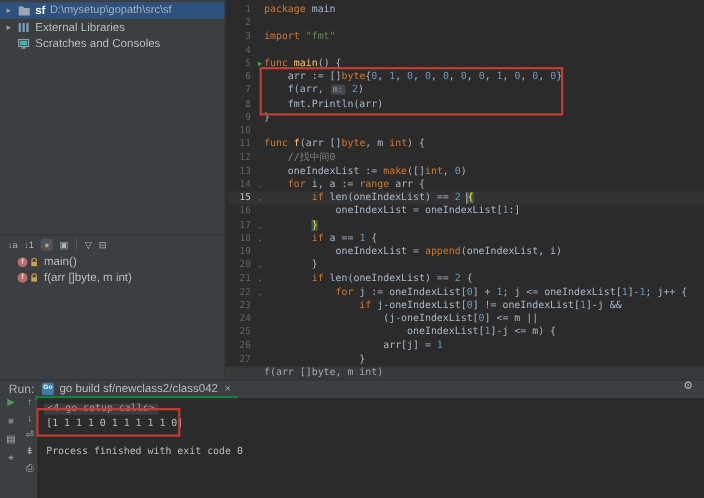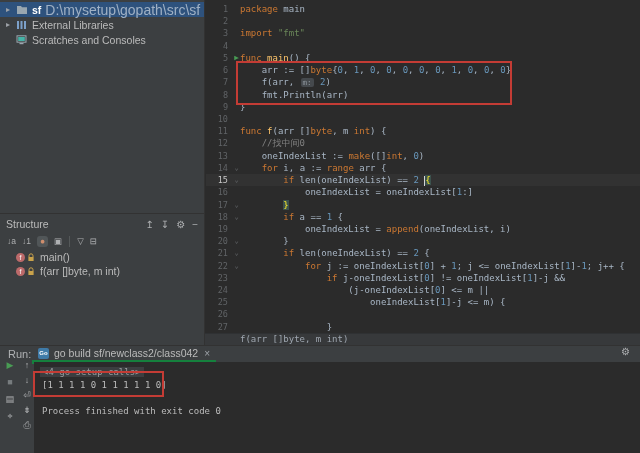--- a/index.html
+++ b/index.html
@@ -8,21 +8,21 @@
 
   
   .left-panel{position:absolute;left:0;top:0;width:205px;height:345px;background:#3c3f41;border-right:1px solid #323232;box-sizing:border-box;}
   .project-tree{position:absolute;top:2px;left:0;right:0;}
   .tree-row{height:15px;display:flex;align-items:center;font-size:10.5px;color:#bbbbbb;white-space:nowrap;padding-left:6px;cursor:default;}
   .tree-row.selected{background:#2e527d;color:#e8eaec;}
   .tree-row .arrow{width:10px;font-size:8px;color:#9da2a8;flex:none;}
   .tree-row .t-icon{width:16px;flex:none;display:inline-flex;align-items:center;}
   .tree-row .tname{margin-right:4px;}
   .tree-row.selected .tname{font-weight:bold;color:#ffffff;}
-  .tree-row .tdetail{color:#8f98a3;font-size:14px;}
+  .tree-row .tdetail{color:#8f98a3;font-size:10px;}
   .tree-row.selected .tdetail{color:#9fb0c4;}
 
   
   .structure-panel{position:absolute;top:213px;left:0;width:100%;border-top:1px solid #323232;}
   .struct-header{height:19px;display:flex;align-items:center;padding:0 6px;font-size:10.5px;color:#bbbbbb;}
   .struct-header .sp{flex:1;}
   .struct-header .g-icon{margin-left:7px;}
   .struct-toolbar{height:17px;display:flex;align-items:center;padding:0 4px;}
   .struct-toolbar .g-icon{margin:0 3px;}
   .tb-toggled{background:#515658;border-radius:3px;padding:1px 3px;}
@@ -112,25 +112,20 @@
               <rect x="1" y="0.8" width="9" height="6.4" fill="none" stroke="#9aa7b0"></rect>
               <rect x="2.2" y="2" width="6.6" height="4" fill="#45b3a7"></rect>
               <rect x="3.5" y="8" width="4" height="1.2" fill="#9aa7b0"></rect>
             </svg>
           </span>
           <span class="tname">Scratches and Consoles</span>
         </div>
       </div>
 
     <div class="structure-panel">
-      <div class="struct-header">
-        <span>Structure</span>
-        <span class="sp"></span>
-        <span id="struct-header-icons"><span class="g-icon">↥</span><span class="g-icon">↧</span><span class="g-icon">⚙</span><span class="g-icon">−</span></span>
-      </div>
       <div class="struct-toolbar" id="struct-toolbar">
           <span class="g-icon" style="font-size: 8.5px;">↓a</span>
           <span class="g-icon" style="font-size: 8.5px;">↓1</span>
           <span class="g-icon tb-toggled" style="font-size: 8.5px; color: rgb(207, 142, 109);">●</span>
           <span class="g-icon" style="font-size: 8.5px;">▣</span>
           <span class="mini-div"></span>
           <span class="g-icon" style="font-size: 8.5px;">▽</span>
           <span class="g-icon" style="font-size: 8.5px;">⊟</span>
         </div>
       <div id="struct-items">
@@ -177,21 +172,21 @@
       <div class="code-line"><span class="ln">16</span><span class="code"><span class="t-d">            oneIndexList = oneIndexList[</span><span class="t-n">1</span><span class="t-d">:]</span></span></div>
       <div class="code-line"><span class="ln">17</span><span class="fold">⌄</span><span class="code"><span class="t-d">        </span><span class="t-m">}</span></span></div>
       <div class="code-line"><span class="ln">18</span><span class="fold">⌄</span><span class="code"><span class="t-d">        </span><span class="t-k">if</span><span class="t-d"> a == </span><span class="t-n">1</span><span class="t-d"> {</span></span></div>
       <div class="code-line"><span class="ln">19</span><span class="code"><span class="t-d">            oneIndexList = </span><span class="t-k">append</span><span class="t-d">(oneIndexList, i)</span></span></div>
       <div class="code-line"><span class="ln">20</span><span class="fold">⌄</span><span class="code"><span class="t-d">        }</span></span></div>
       <div class="code-line"><span class="ln">21</span><span class="fold">⌄</span><span class="code"><span class="t-d">        </span><span class="t-k">if</span><span class="t-d"> len(oneIndexList) == </span><span class="t-n">2</span><span class="t-d"> {</span></span></div>
       <div class="code-line"><span class="ln">22</span><span class="fold">⌄</span><span class="code"><span class="t-d">            </span><span class="t-k">for</span><span class="t-d"> j := oneIndexList[</span><span class="t-n">0</span><span class="t-d">] + </span><span class="t-n">1</span><span class="t-d">; j &lt;= oneIndexList[</span><span class="t-n">1</span><span class="t-d">]-</span><span class="t-n">1</span><span class="t-d">; j++ {</span></span></div>
       <div class="code-line"><span class="ln">23</span><span class="code"><span class="t-d">                </span><span class="t-k">if</span><span class="t-d"> j-oneIndexList[</span><span class="t-n">0</span><span class="t-d">] != oneIndexList[</span><span class="t-n">1</span><span class="t-d">]-j &amp;&amp;</span></span></div>
       <div class="code-line"><span class="ln">24</span><span class="code"><span class="t-d">                    (j-oneIndexList[</span><span class="t-n">0</span><span class="t-d">] &lt;= m ||</span></span></div>
       <div class="code-line"><span class="ln">25</span><span class="code"><span class="t-d">                        oneIndexList[</span><span class="t-n">1</span><span class="t-d">]-j &lt;= m) {</span></span></div>
-      <div class="code-line"><span class="ln">26</span></div>
+      <div class="code-line"><span class="ln">26</span><span class="code"><span class="t-d">                    arr[j] = </span><span class="t-n">1</span></span></div>
       <div class="code-line"><span class="ln">27</span><span class="code"><span class="t-d">                }</span></span></div>
     </div>
 
   <div class="param-bar">
     <span>f(arr []byte, m int)</span>
   </div>
 
   <div class="run-panel">
     <div class="run-tabbar">
       <span class="run-label">Run:</span>

